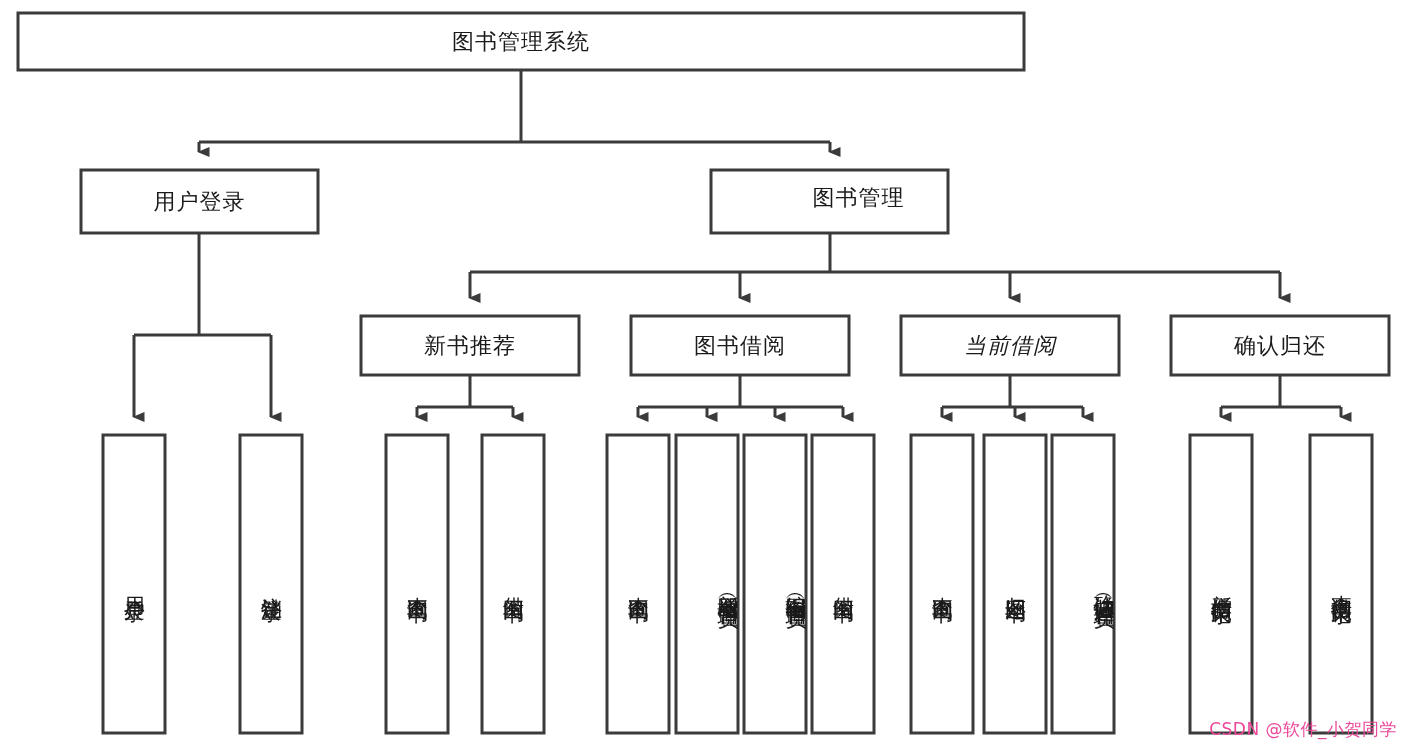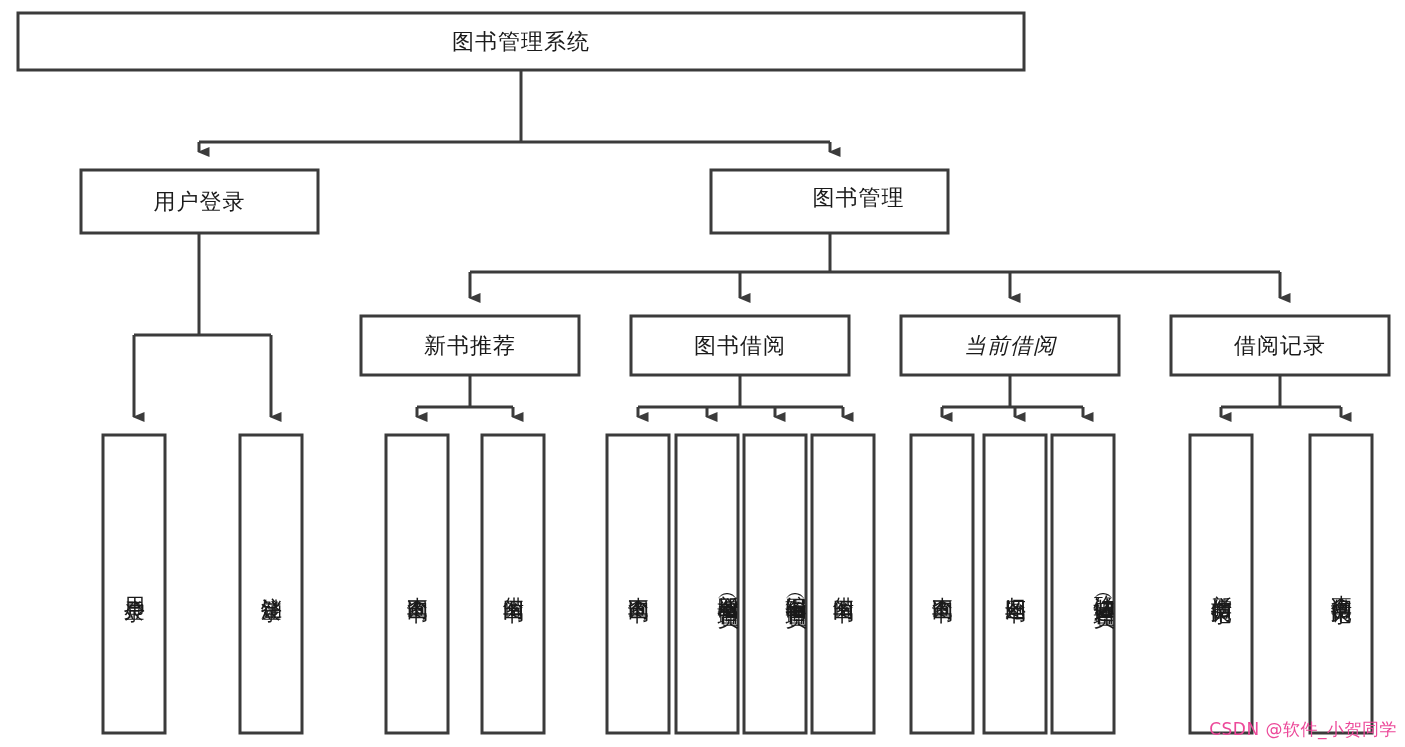--- a/index.html
+++ b/index.html
@@ -170,21 +170,21 @@
   </svg>
 
   <div class="hlabel-wrap" style="left:18px; top:13px; width:1006px; height:57px;">图书管理系统</div>
 
   <div class="hlabel-wrap" style="left:81px; top:170px; width:237px; height:63px;">用户登录</div>
   <div class="hlabel-wrap" style="left:711px; top:166px; width:237px; height:63px;margin-left:29px;">图书管理</div>
 
   <div class="hlabel-wrap" style="left:631px; top:316px; width:218px; height:59px;">图书借阅</div>
   <div class="hlabel-wrap" style="left:361px; top:316px; width:218px; height:59px;">新书推荐</div>
   <div class="hlabel-wrap" style="left:901px; top:316px; width:218px; height:59px;font-style:italic;">当前借阅</div>
-  <div class="hlabel-wrap" style="left:1171px; top:316px; width:218px; height:59px;">借阅记录</div>
+  <div class="hlabel-wrap" style="left:1171px; top:316px; width:218px; height:59px;">确认归还</div>
 
   <div class="vlabel-wrap" style="left:103px; top:435px; width:62px; height:298px;">用户登录</div>
   <div class="vlabel-wrap" style="left:240px; top:435px; width:62px; height:298px;">注销登录</div>
   <div class="vlabel-wrap" style="left:386px; top:435px; width:62px; height:298px;">查询图书</div>
   <div class="vlabel-wrap" style="left:482px; top:435px; width:62px; height:298px;">借阅图书</div>
   <div class="vlabel-wrap" style="left:607px; top:435px; width:62px; height:298px;">查询图书</div>
   <div class="vlabel-wrap" style="left:676px; top:435px; width:62px; height:298px; align-items:flex-start; padding-top:6px; box-sizing:border-box;">新增图书（管理员）</div>
   <div class="vlabel-wrap" style="left:744px; top:435px; width:62px; height:298px; align-items:flex-start; padding-top:6px; box-sizing:border-box;">编辑图书（管理员）</div>
   <div class="vlabel-wrap" style="left:812px; top:435px; width:62px; height:298px;">借阅图书</div>
   <div class="vlabel-wrap" style="left:911px; top:435px; width:62px; height:298px;">查询图书</div>

